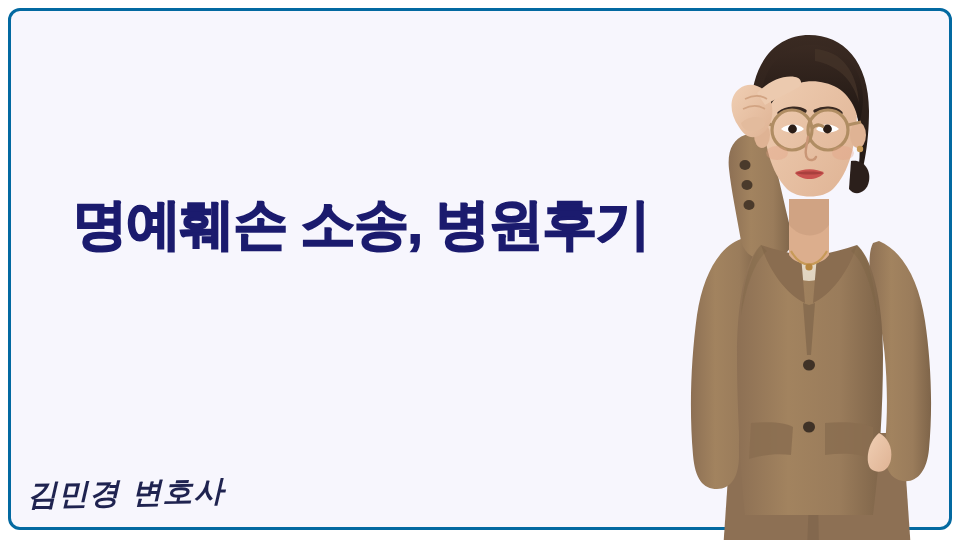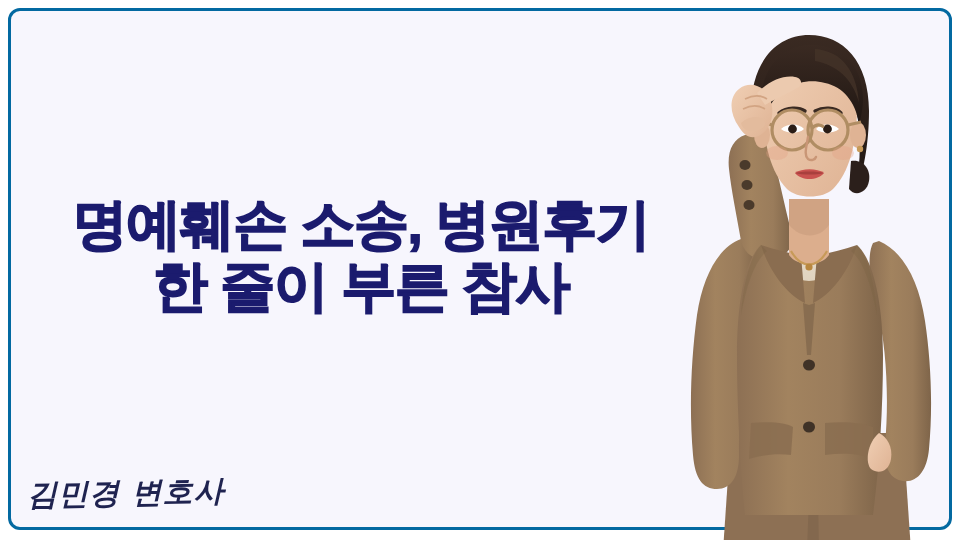--- a/index.html
+++ b/index.html
@@ -67,21 +67,20 @@
   }
   #photo svg { display:block; width:100%; height:100%; }
 </style>
 </head>
 <body>
 
 <div id="card">
 
   <div id="headline">
     <span class="line line-1">명예훼손 소송, 병원후기</span>
-    <span class="line line-2">한 줄이 부른 참사</span>
   </div>
 
   <div id="caption">김민경 변호사</div>
 
   <div id="photo">
     <svg viewBox="0 0 372 548" preserveAspectRatio="xMidYMid meet">
       <defs>
         <linearGradient id="suitG" x1="0" y1="0" x2="1" y2="0">
           <stop offset="0%" stop-color="#8d7054"></stop>
           <stop offset="35%" stop-color="#a2835f"></stop>

